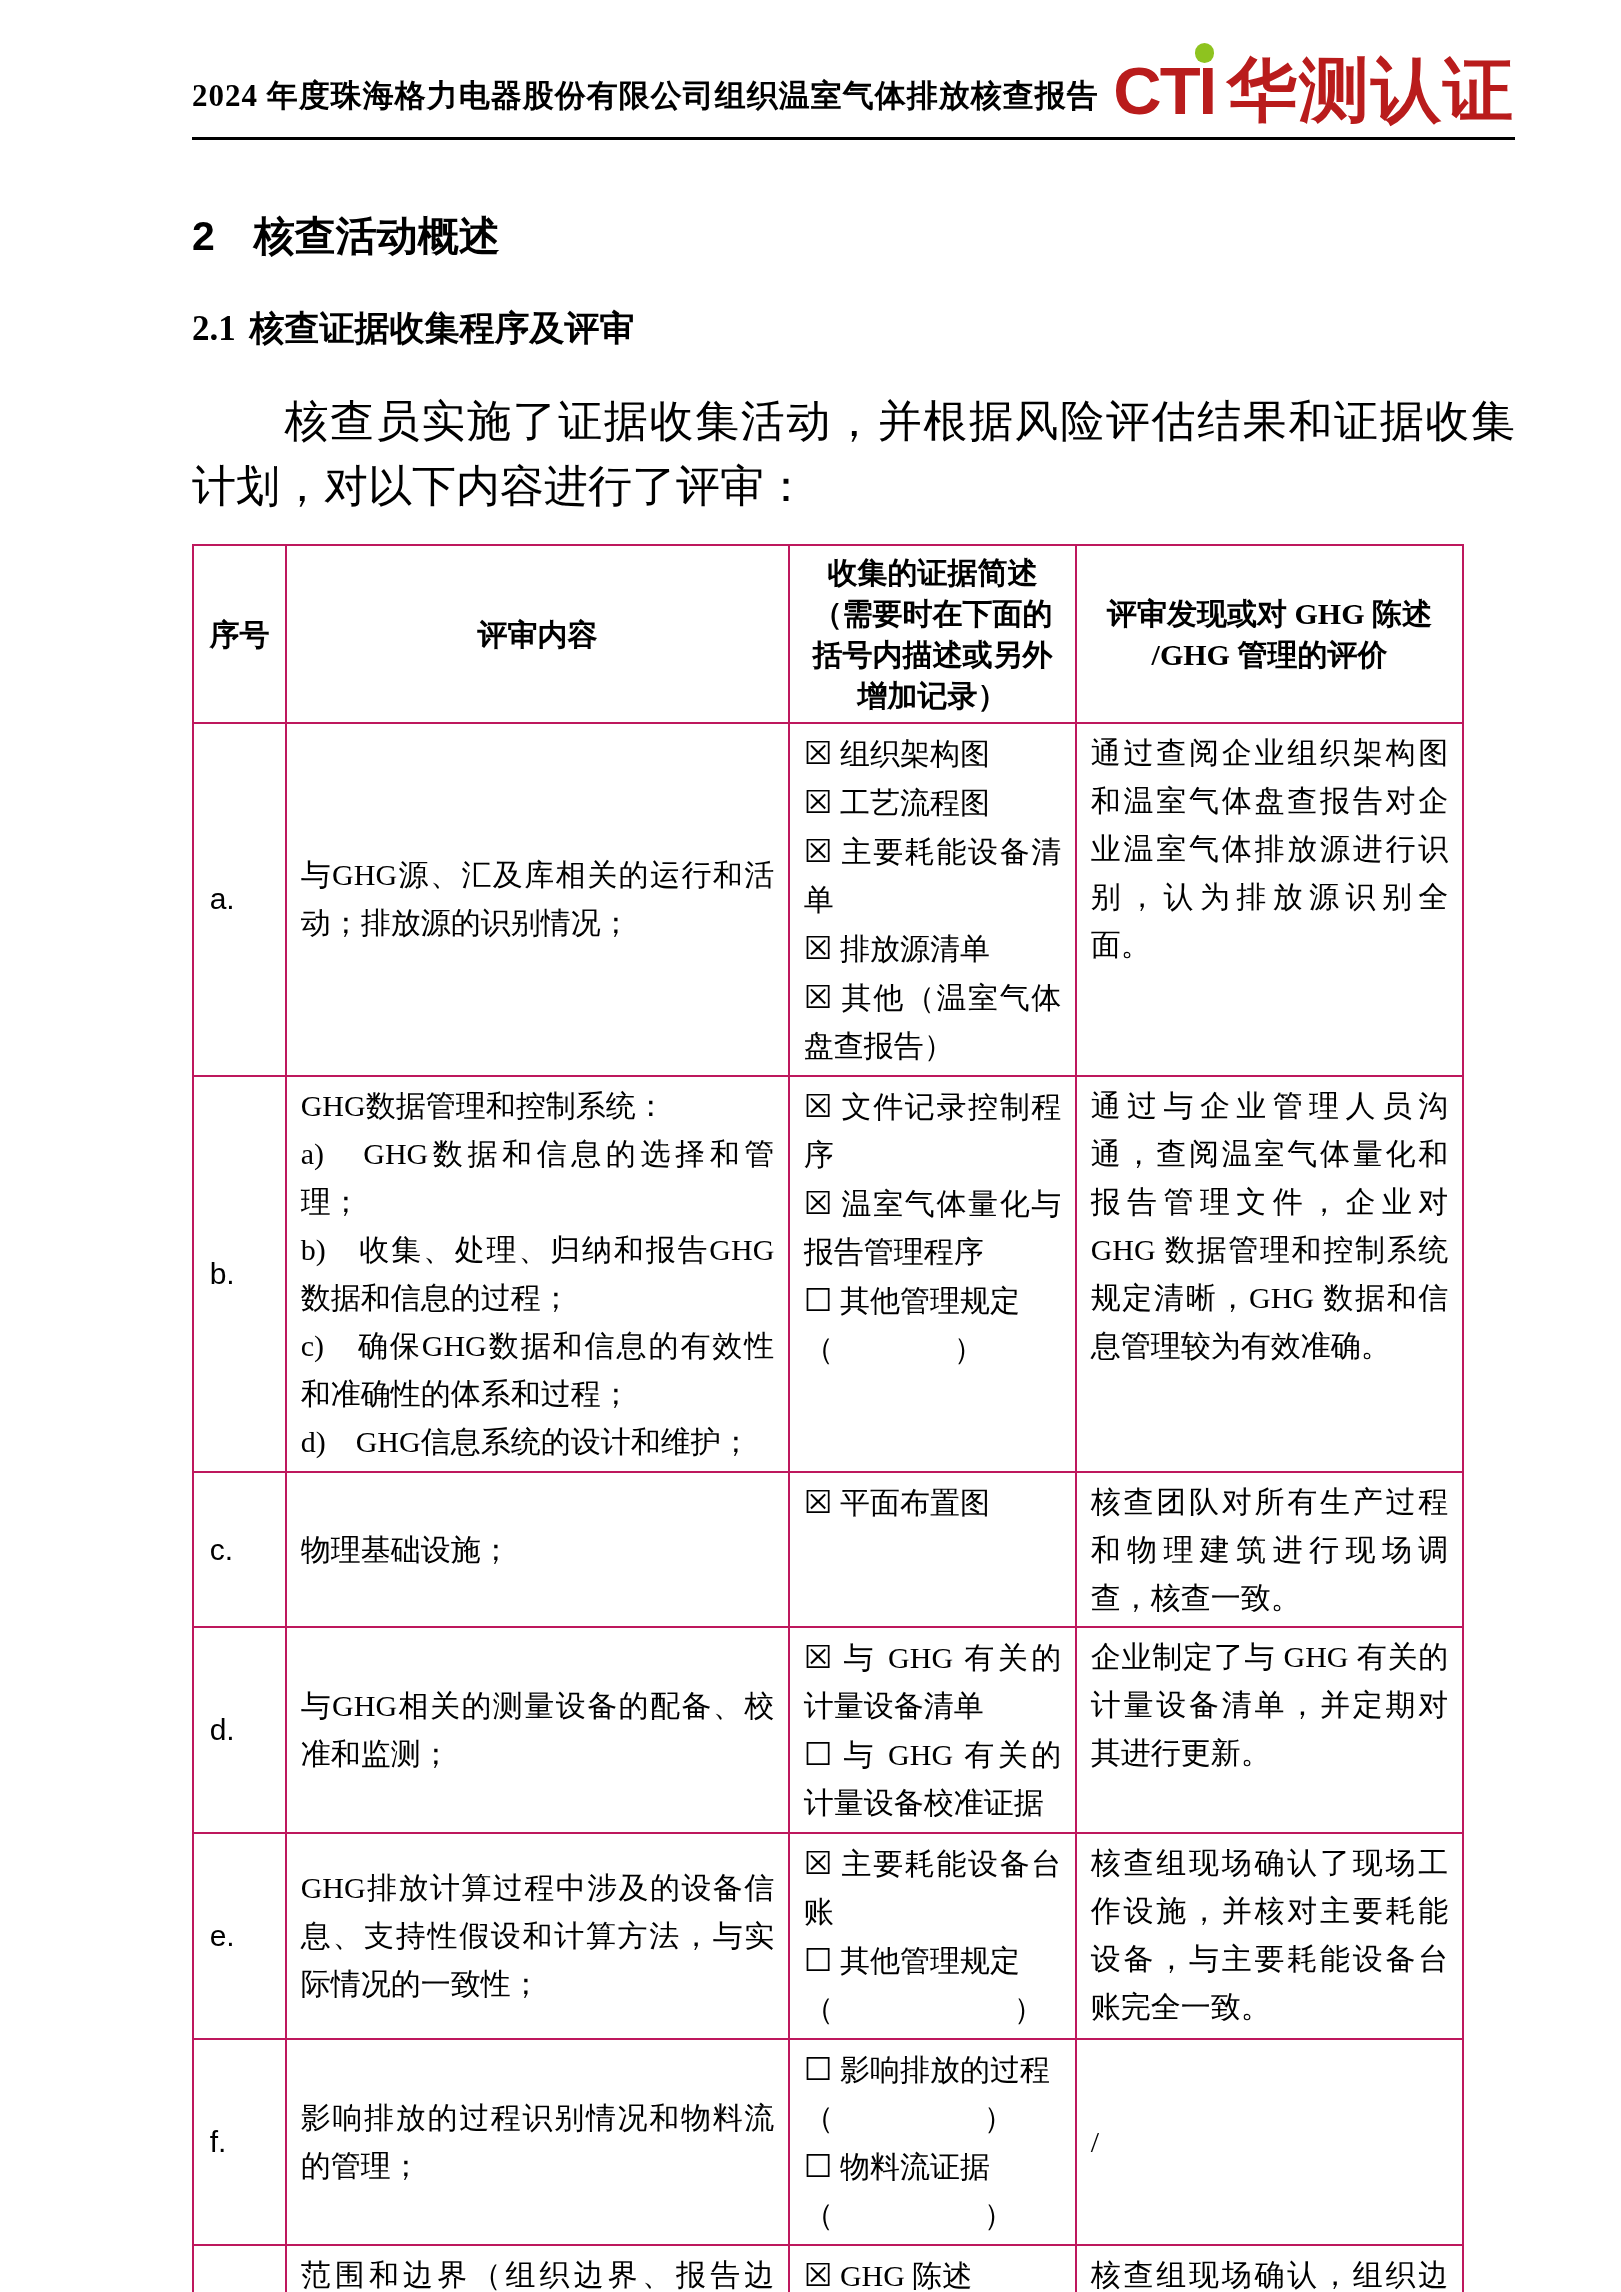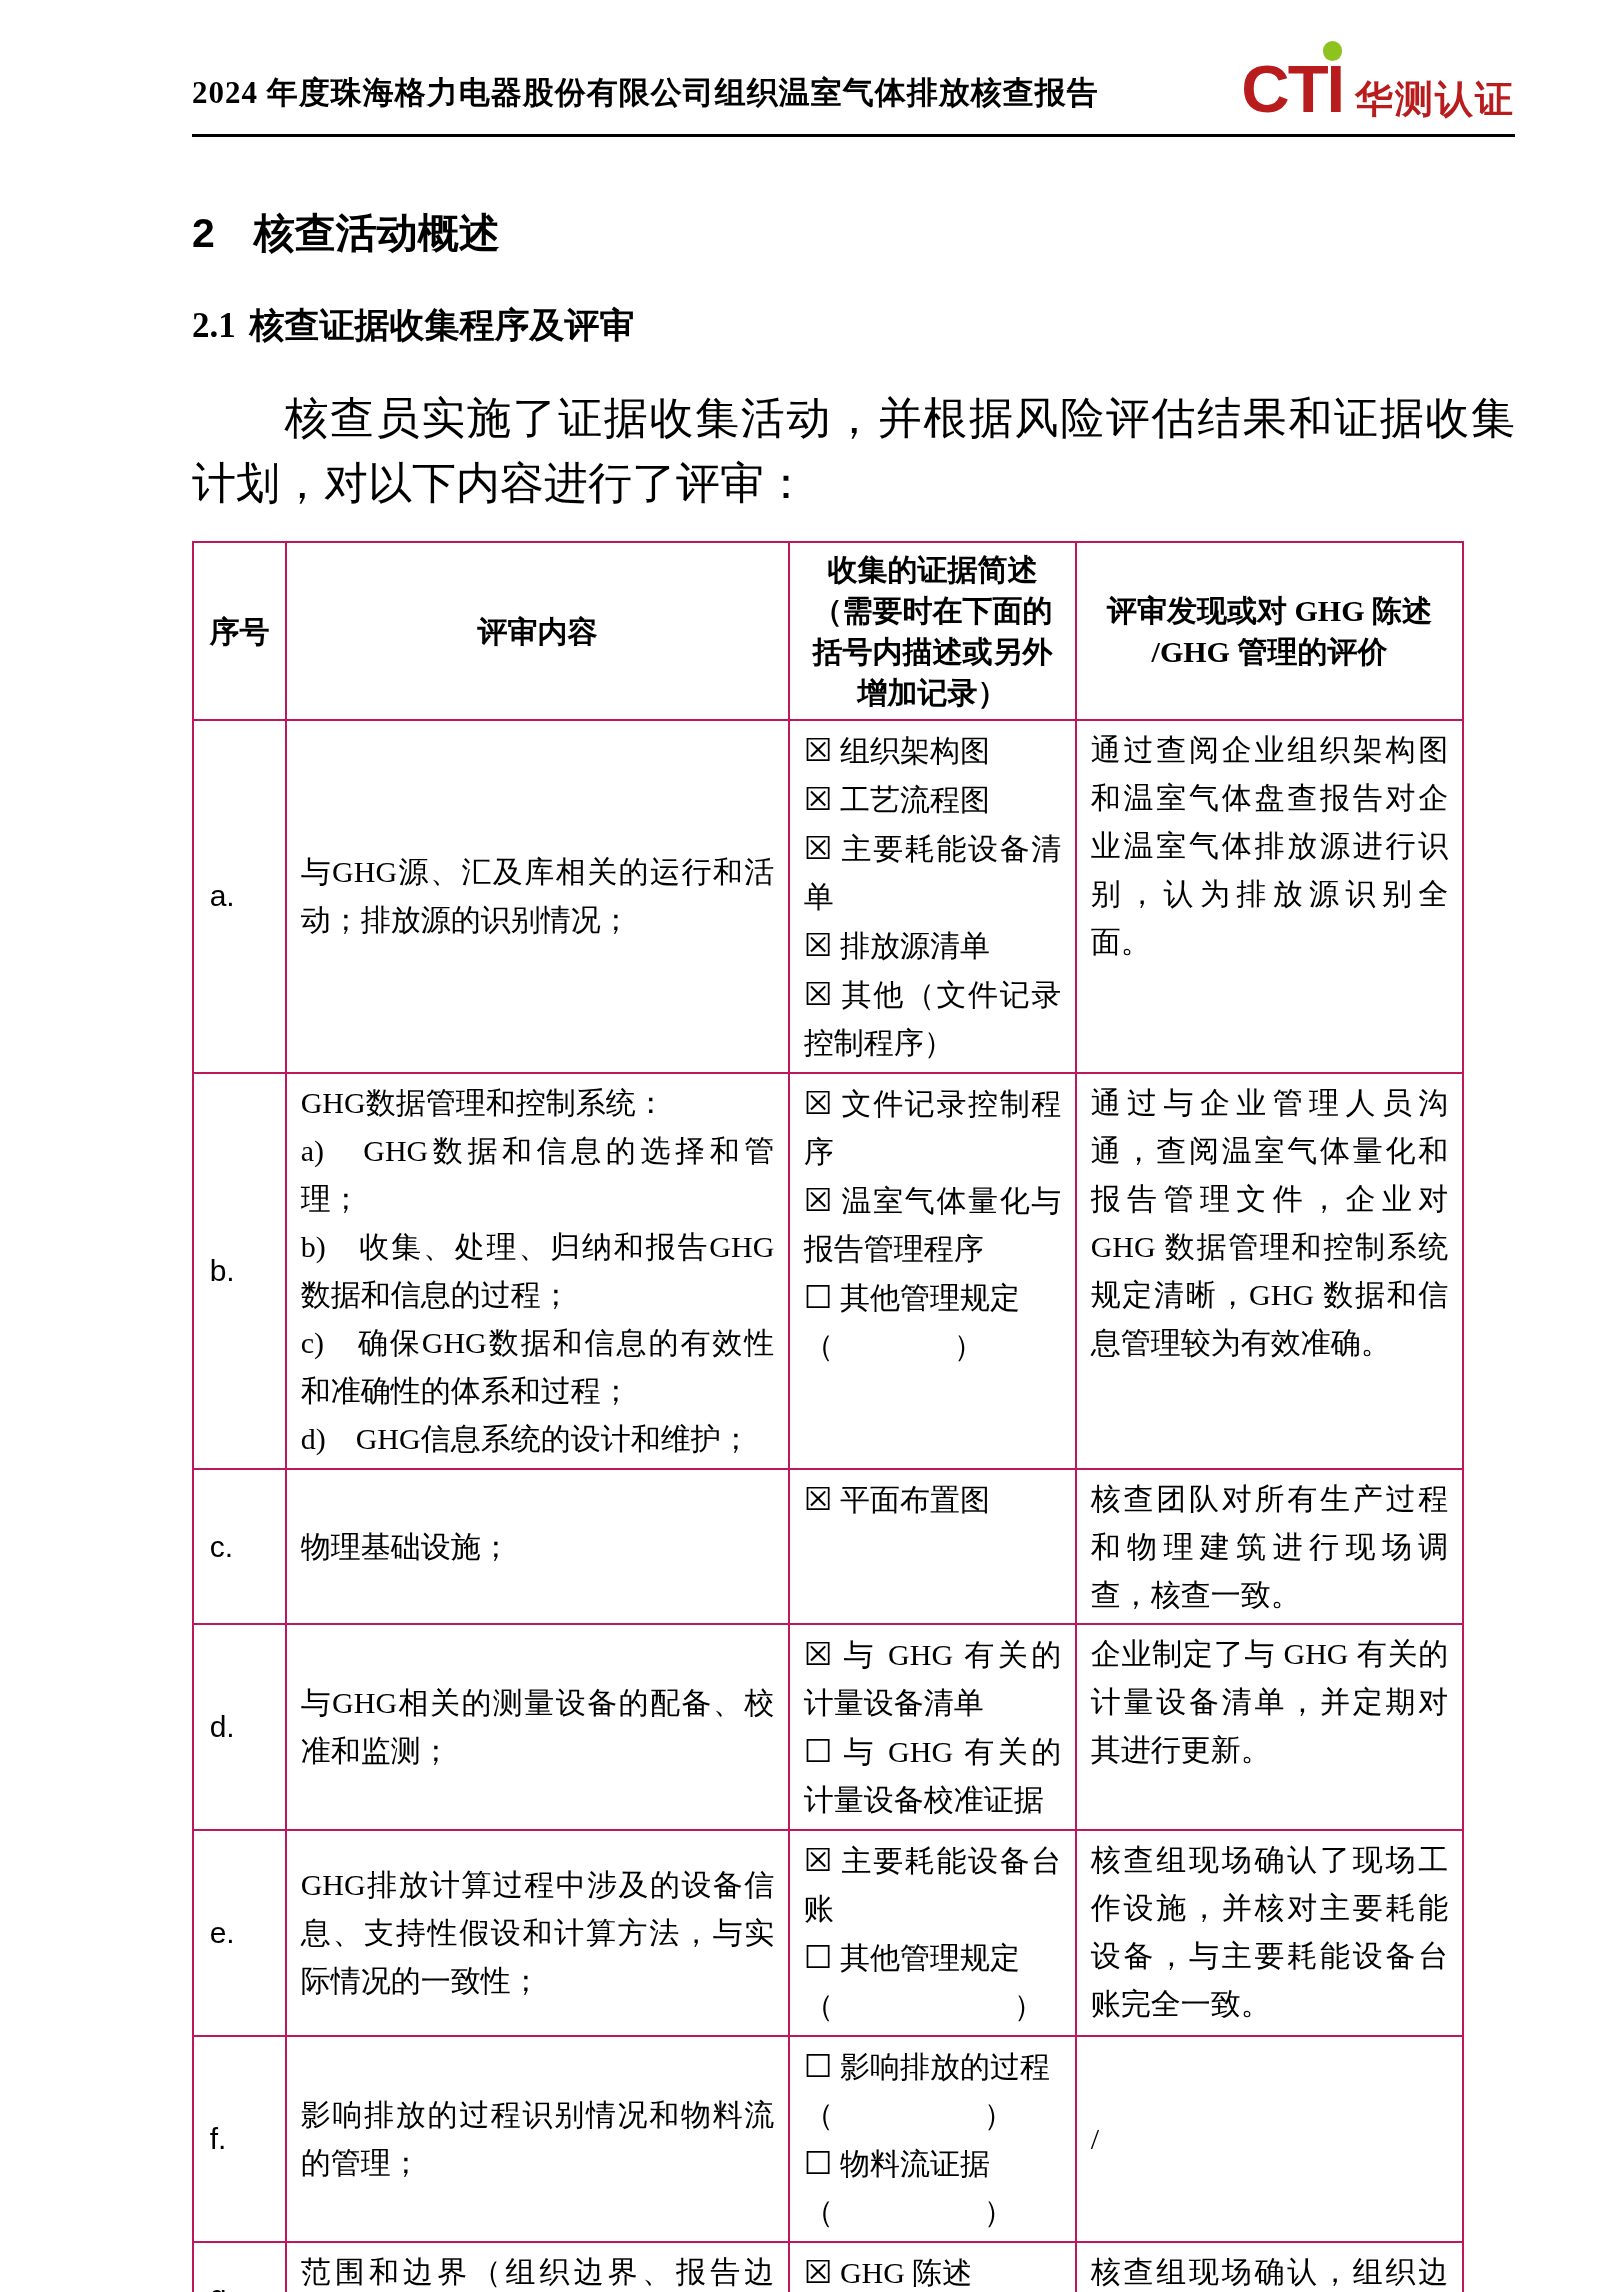--- a/index.html
+++ b/index.html
@@ -8,21 +8,21 @@
     padding:55px 106px 14px 192px;background:#fff;color:#000;
     font-family:"Liberation Serif","DejaVu Serif",serif;
     overflow:hidden;position:relative;
   }
   
   .doc-header{display:flex;justify-content:space-between;align-items:flex-end;}
   .doc-title{font-size:31px;font-weight:600;letter-spacing:1px;padding-bottom:7.8px;}
   .logo{display:flex;align-items:baseline;gap:11.8px;font-family:"Liberation Sans","DejaVu Sans",sans-serif;font-weight:800;color:#b91c1c;}
   .logo-cti{font-size:67px;line-height:1;position:relative;letter-spacing:-2px;}
   .logo-dot{position:absolute;top:-13.7px;right:1px;width:19.6px;height:19.6px;border-radius:50%;background:#8ec31f;}
-  .logo-brand{font-size:38px;line-height:1;letter-spacing:2px;}
+  .logo-brand{font-size:70px;line-height:1;letter-spacing:2px;}
   .header-rule{border:none;border-top:3.9px solid #000;margin:11.8px 0 0 0;}
   
   .h2{margin:69px 0 0 0;font-family:"Liberation Sans","DejaVu Sans",sans-serif;font-size:41px;font-weight:700;}
   .h2 .h-num{margin-right:39px;}
   .h21{margin:41px 0 0 0;font-family:Liberation Serif, serif;font-size:35px;font-weight:700;}
   .h21 .h-num{margin-right:13.7px;}
   .intro{margin:37px 0 0 0;font-size:44px;line-height:65px;text-indent:2.1em;text-align:justify;}
   
   .review-table{border-collapse:collapse;width:1270px;margin-top:25.5px;font-size:30px;table-layout:fixed;
     border:2.9px solid #000;border-bottom-width:3.9px;}
@@ -88,21 +88,21 @@
         <tr>
           <td class="cell seq">a.</td>
           <td class="cell content">
             <div class="content-line">与GHG源、汇及库相关的运行和活动；排放源的识别情况；</div>
           </td>
           <td class="cell evidence">
             <div class="ev-item"><span class="mark">☒</span><span class="ev-text"> 组织架构图</span></div>
             <div class="ev-item"><span class="mark">☒</span><span class="ev-text"> 工艺流程图</span></div>
             <div class="ev-item"><span class="mark">☒</span><span class="ev-text"> 主要耗能设备清单</span></div>
             <div class="ev-item"><span class="mark">☒</span><span class="ev-text"> 排放源清单</span></div>
-            <div class="ev-item"><span class="mark">☒</span><span class="ev-text"> 其他（文件记录控制程序）</span></div>
+            <div class="ev-item"><span class="mark">☒</span><span class="ev-text"> 其他（温室气体盘查报告）</span></div>
           </td>
           <td class="cell finding">通过查阅企业组织架构图和温室气体盘查报告对企业温室气体排放源进行识别，认为排放源识别全面。</td>
         </tr>
         <tr>
           <td class="cell seq">b.</td>
           <td class="cell content">
             <div class="content-line">GHG数据管理和控制系统：</div>
             <div class="content-line">a)　GHG数据和信息的选择和管理；</div>
             <div class="content-line">b)　收集、处理、归纳和报告GHG数据和信息的过程；</div>
             <div class="content-line">c)　确保GHG数据和信息的有效性和准确性的体系和过程；</div>

